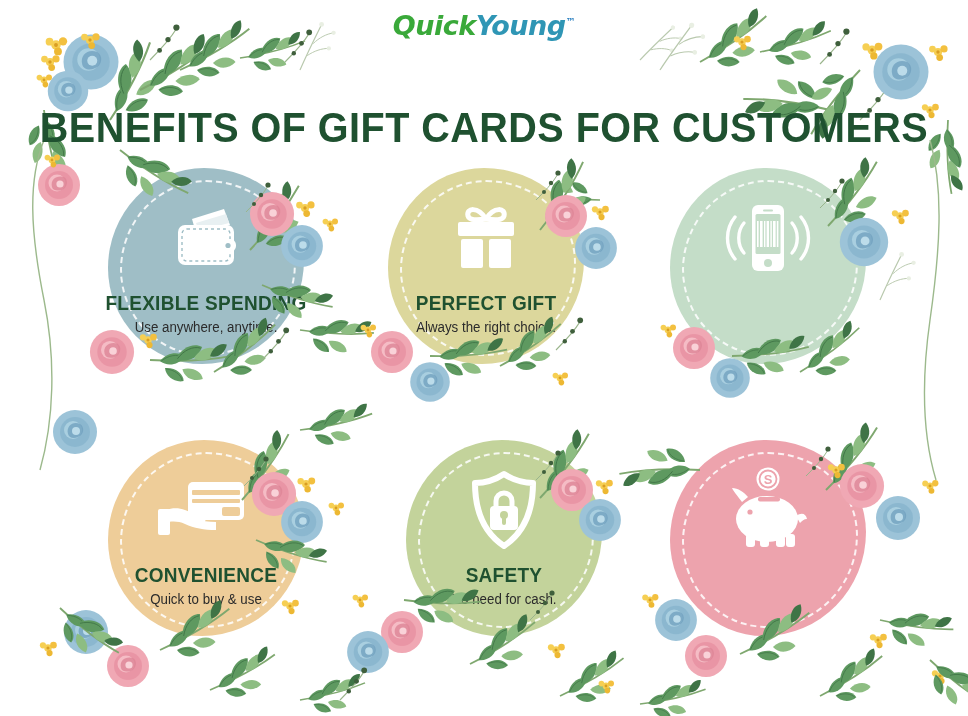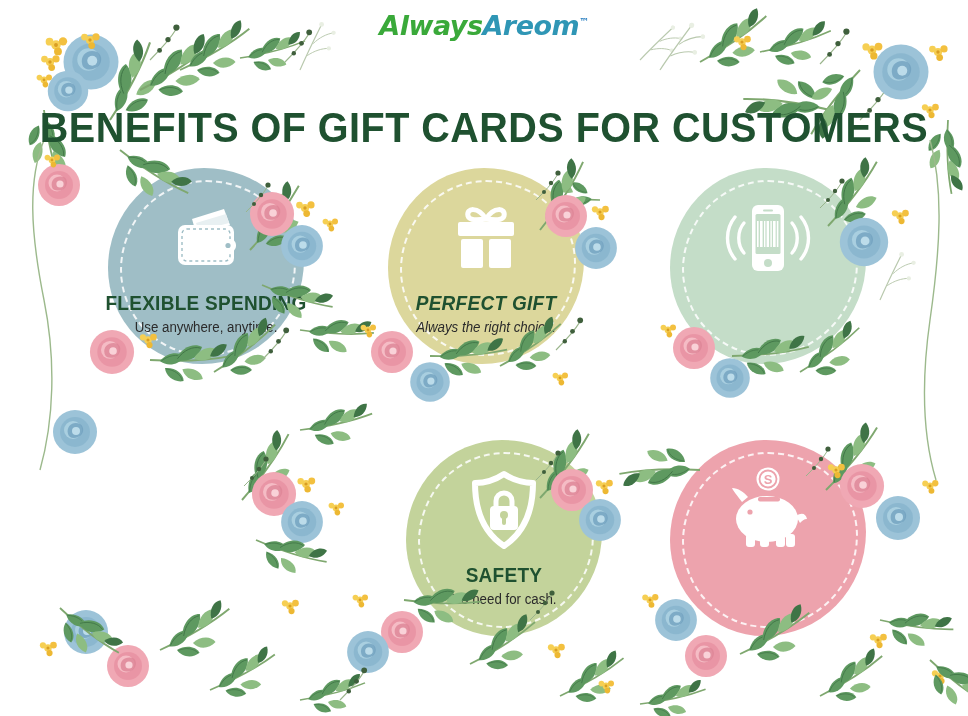--- a/index.html
+++ b/index.html
@@ -61,21 +61,21 @@
     font-size:20px;font-weight:bold;color:#1f5130;letter-spacing:0.3px;
     white-space:nowrap;transform:scaleX(0.95);
   }
   .card-sub{
     margin-top:4px;
     font-family:"Liberation Sans Narrow","Liberation Sans",sans-serif;
     font-size:14px;color:#2b2b2b;white-space:nowrap;transform:scaleX(0.95);
   }
   
   .c0{left:86px; top:0px;}
-  .c1{left:366px;top:0px;font-style:italic;}
+  .c1{left:366px;top:0px;}
   .c2{left:648px;top:0px;}
   .c3{left:86px; top:272px;}
   .c4{left:384px;top:272px;}
   .c5{left:648px;top:272px;}
 
   
   .floral{position:absolute;z-index:30;pointer-events:none;}
   .floral.behind{z-index:10;}
   svg.fl{overflow:visible;display:block;}
 </style>
@@ -145,21 +145,21 @@
 
       <use href="#sprig" transform="translate(300,430) rotate(10) scale(1.1)"></use>
       <use href="#sprig" transform="translate(600,200) rotate(-160) scale(1.0)"></use>
       <use href="#whiteSpray" transform="translate(300,70) scale(1.2)"></use>
       <use href="#whiteSpray" transform="translate(640,60) scale(1.1) rotate(20)"></use>
       <use href="#berry" transform="translate(860,120) scale(1.2)"></use>
     </svg>
   </div>
 
   <div class="logo">
-    <span class="seg-a">Always</span><span class="seg-c">Areom</span><span class="tm">™</span>
+    <span class="seg-a">Quick</span><span class="seg-c">Young</span><span class="tm">™</span>
   </div>
 
   <h1 class="title">BENEFITS OF GIFT CARDS FOR CUSTOMERS</h1>
 
   <div class="grid">
 
     <div class="card c0">
       <div class="blob" style="background:#9fbec6;"></div>
       <div class="dash"></div>
       <div class="icon-wrap">
@@ -223,20 +223,45 @@
             <rect x="50.4" y="22" width="1.4" height="26"></rect>
             <rect x="53" y="22" width="2.6" height="26"></rect>
             <rect x="56.8" y="22" width="1.6" height="26"></rect>
           </g>
           <rect x="43" y="10.5" width="10" height="2" rx="1" fill="#c4ddc8"></rect>
           <circle cx="48" cy="64" r="4" fill="#c4ddc8"></circle>
         </svg>
       </div>
     </div>
 
+    <div class="card c3">
+      <div class="blob" style="background:#eecd99;"></div>
+      <div class="dash"></div>
+      <div class="icon-wrap">
+        <svg width="96" height="72" viewBox="0 0 96 72">
+          <g fill="#ffffff">
+            <rect x="30" y="8" width="56" height="38" rx="5"></rect>
+          </g>
+          <g fill="#eecd99">
+            <rect x="34" y="16" width="48" height="5" rx="1"></rect>
+            <rect x="34" y="25" width="48" height="4" rx="1"></rect>
+            <rect x="64" y="33" width="18" height="9" rx="2"></rect>
+          </g>
+          <g fill="#ffffff">
+            <path d="M8,40 C18,37 28,39 38,44 C44,47 50,48 58,48 L58,56 C46,56 36,54 27,50 C20,47 13,47 8,49 Z"></path>
+            <path d="M8,36 C16,33 24,34 32,38 C36,40 40,42 45,43 C49,44 48,50 43,49 C34,47 26,43 20,41 C15,39.5 11,39.5 8,41 Z"></path>
+            <rect x="0" y="35" width="12" height="26" rx="2"></rect>
+          </g>
+        </svg>
+      </div>
+      <div class="card-text">
+        <div class="card-title">CONVENIENCE</div>
+        <div class="card-sub">Quick to buy &amp; use</div>
+      </div>
+    </div>
 
     <div class="card c4">
       <div class="blob" style="background:#c3d39b;"></div>
       <div class="dash"></div>
       <div class="icon-wrap">
         <svg width="70" height="80" viewBox="0 0 70 80">
           <path d="M35,4 C47,12 58,13 64,13 C64,40 56,62 35,76 C14,62 6,40 6,13 C12,13 23,12 35,4 Z" fill="none" stroke="#ffffff" stroke-width="6" stroke-linejoin="round"></path>
           <path d="M27,37 L27,31 A8,8 0 0,1 43,31 L43,37" fill="none" stroke="#ffffff" stroke-width="5"></path>
           <rect x="21" y="36" width="28" height="24" rx="4" fill="#ffffff"></rect>
           <circle cx="35" cy="45" r="4" fill="#c3d39b"></circle>

